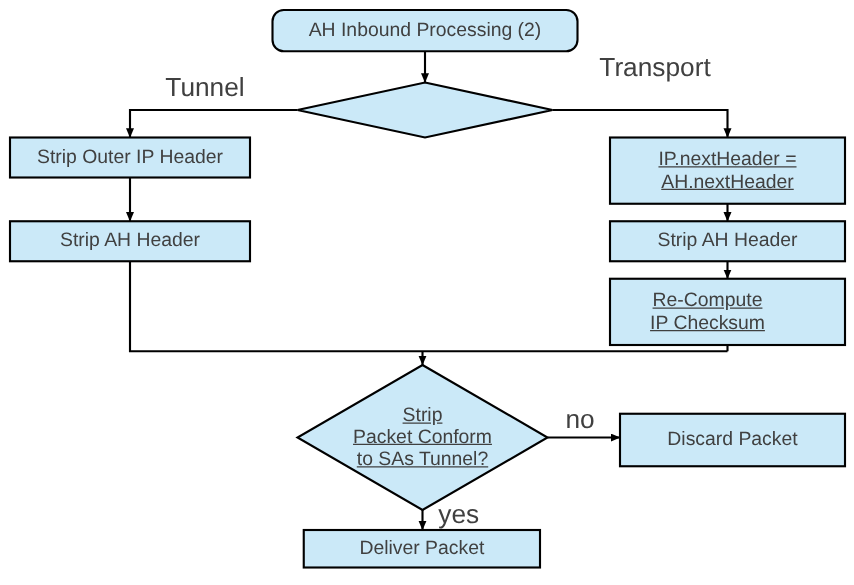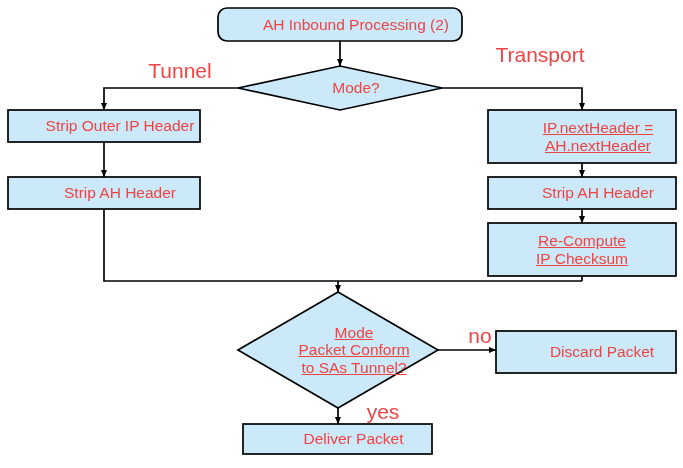--- a/index.html
+++ b/index.html
@@ -29,25 +29,24 @@
     height: 468px;
     display: block;
   }
   .node-label,
   .edge-label {
     position: absolute;
     display: flex;
     align-items: center;
     justify-content: center;
     text-align: right;
-    color: #ef4444;
+    color: #404040;
     line-height: 1.12;
     white-space: pre;
     pointer-events: none;
-    padding-left: 16px;
   }
   .node-label {
     font-size: 15.5px;
   }
   .node-label.two-line,
   .node-label.three-line {
     flex-direction: column;
     text-decoration: underline;
   }
   .edge-label {
@@ -107,40 +106,39 @@
 
     <polygon points="338,292 438,350 338,408 238,350" fill="#cbe9f8" stroke="#000000" stroke-width="1.7"></polygon>
 
     <rect x="496" y="331" width="180" height="42" fill="#cbe9f8" stroke="#000000" stroke-width="1.7"></rect>
 
     <rect x="243" y="424" width="189" height="30" fill="#cbe9f8" stroke="#000000" stroke-width="1.7"></rect>
   </svg>
 
   <div class="node-label" style="left:218px; top:8px; width:244px; height:33px;">AH Inbound Processing (2)</div>
 
-  <div class="node-label" style="left:238px; top:66px; width:204px; height:44px;">Mode?</div>
 
   <div class="node-label" style="left:8px; top:110px; width:192px; height:32px;">Strip Outer IP Header</div>
 
   <div class="node-label" style="left:8px; top:177px; width:192px; height:32px;">Strip AH Header</div>
 
   <div class="node-label two-line" style="left:488px; top:110px; width:188px; height:53px;">
     <span>IP.nextHeader =</span>
     <span>AH.nextHeader</span>
   </div>
 
   <div class="node-label" style="left:488px; top:177px; width:188px; height:32px;">Strip AH Header</div>
 
   <div class="node-label two-line" style="left:488px; top:223px; width:156px; height:53px;">
     <span>Re-Compute</span>
     <span>IP Checksum</span>
   </div>
 
   <div class="node-label three-line" style="left:238px; top:292px; width:200px; height:116px;">
-    <span>Mode</span>
+    <span>Strip</span>
     <span>Packet Conform</span>
     <span>to SAs Tunnel?</span>
   </div>
 
   <div class="node-label" style="left:243px; top:424px; width:189px; height:30px;">Deliver Packet</div>
 
   <div class="node-label" style="left:496px; top:331px; width:180px; height:42px;">Discard Packet</div>
 
   <div class="edge-label" style="left:118px; top:60px; width:92px; height:22px;">Tunnel</div>
 

